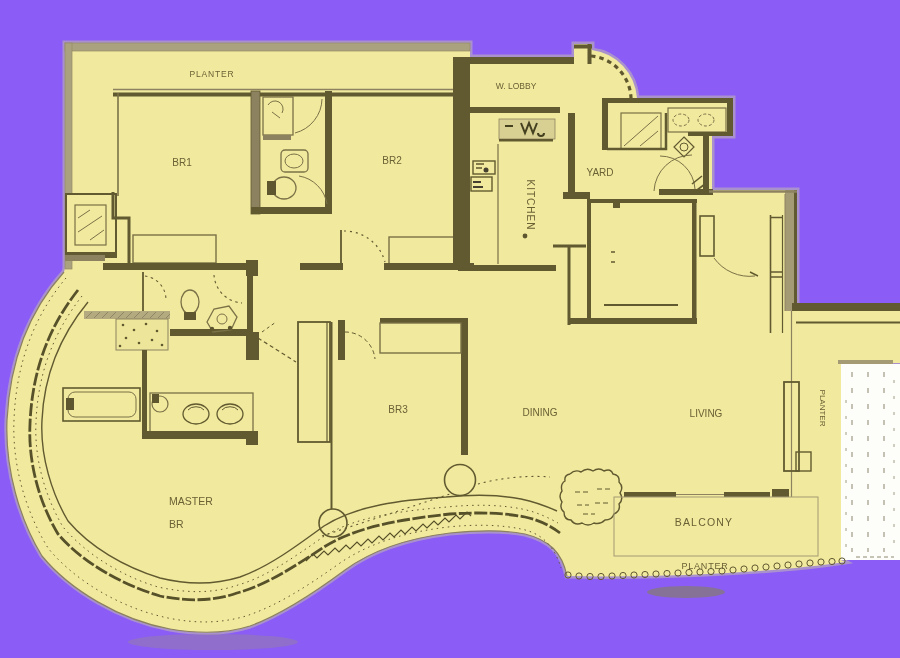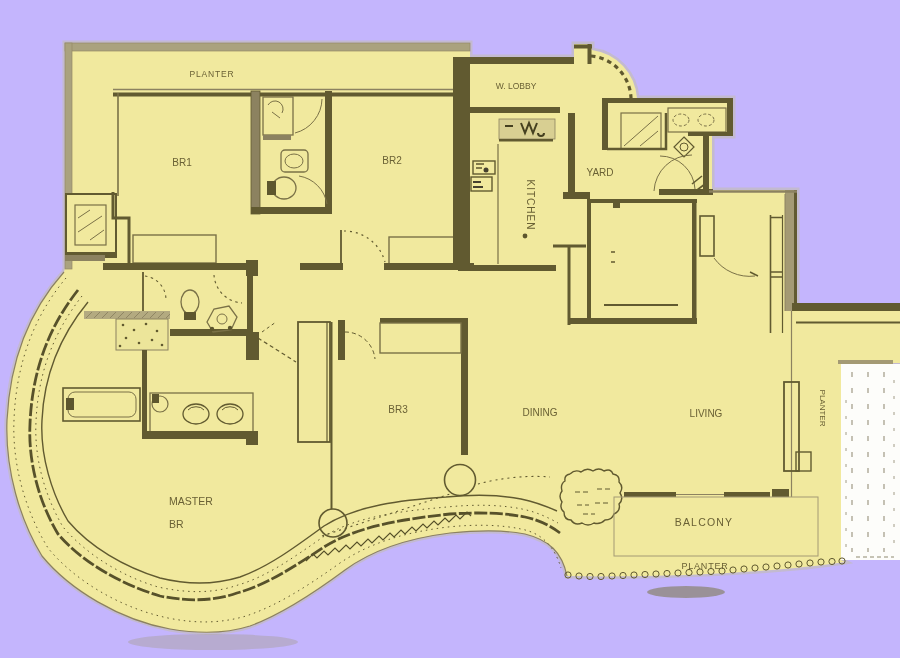--- a/index.html
+++ b/index.html
@@ -1,16 +1,16 @@
 <!DOCTYPE html>
 <html><head>
 <meta charset="utf-8">
 <style>
 html,body{margin:0;padding:0;background:#ffffff;}
-#plan{position:relative;width:900px;height:658px;background:#c4b5fd;overflow:hidden;}
+#plan{position:relative;width:900px;height:658px;background:#8b5cf6;overflow:hidden;}
 svg{filter:blur(0.65px);}
 text{font-family:"Liberation Sans",sans-serif;fill:#6a6135;}
 </style>
 </head>
 <body>
 <div id="plan">
 <svg width="900" height="658" viewBox="0 0 900 658">
 
 <path d="M65,43 L470,43 L470,57 L574,57 L574,44 L592,44 L592,50 A52,52 0 0 1 637,98 L733,98 L733,136 L712,136 L712,190 L797,190 L797,306 L900,306 L900,363 L841,363 L841,560 L845,562 C780,572 660,578 567,576 C562,552 549,540 525,534 C505,530 480,530 450,533 C410,538 375,548 345,570 C310,596 280,615 250,626 C225,634 200,634 170,629 C120,620 70,590 42,556 C20,520 5,470 7,420 C10,360 30,310 64,272 L65,268 Z" fill="none" stroke="#c2beac" stroke-width="5" opacity="0.55"></path>
 

